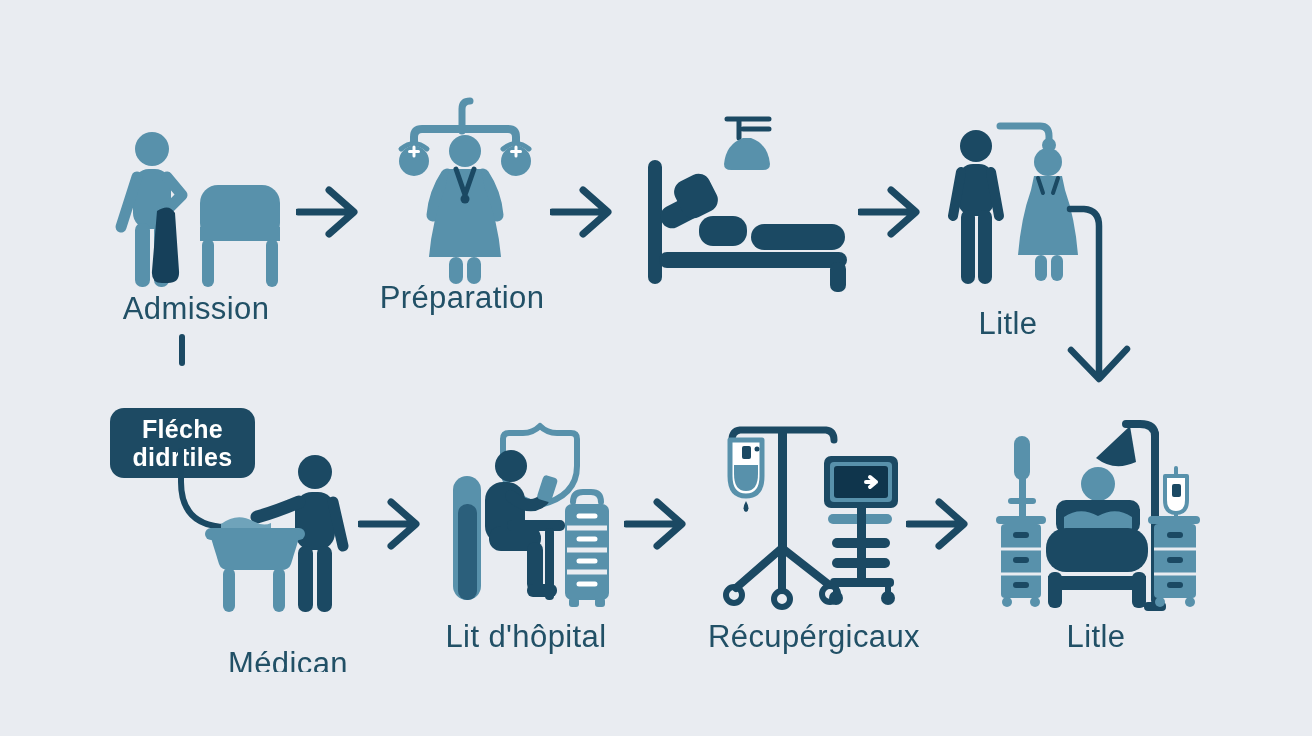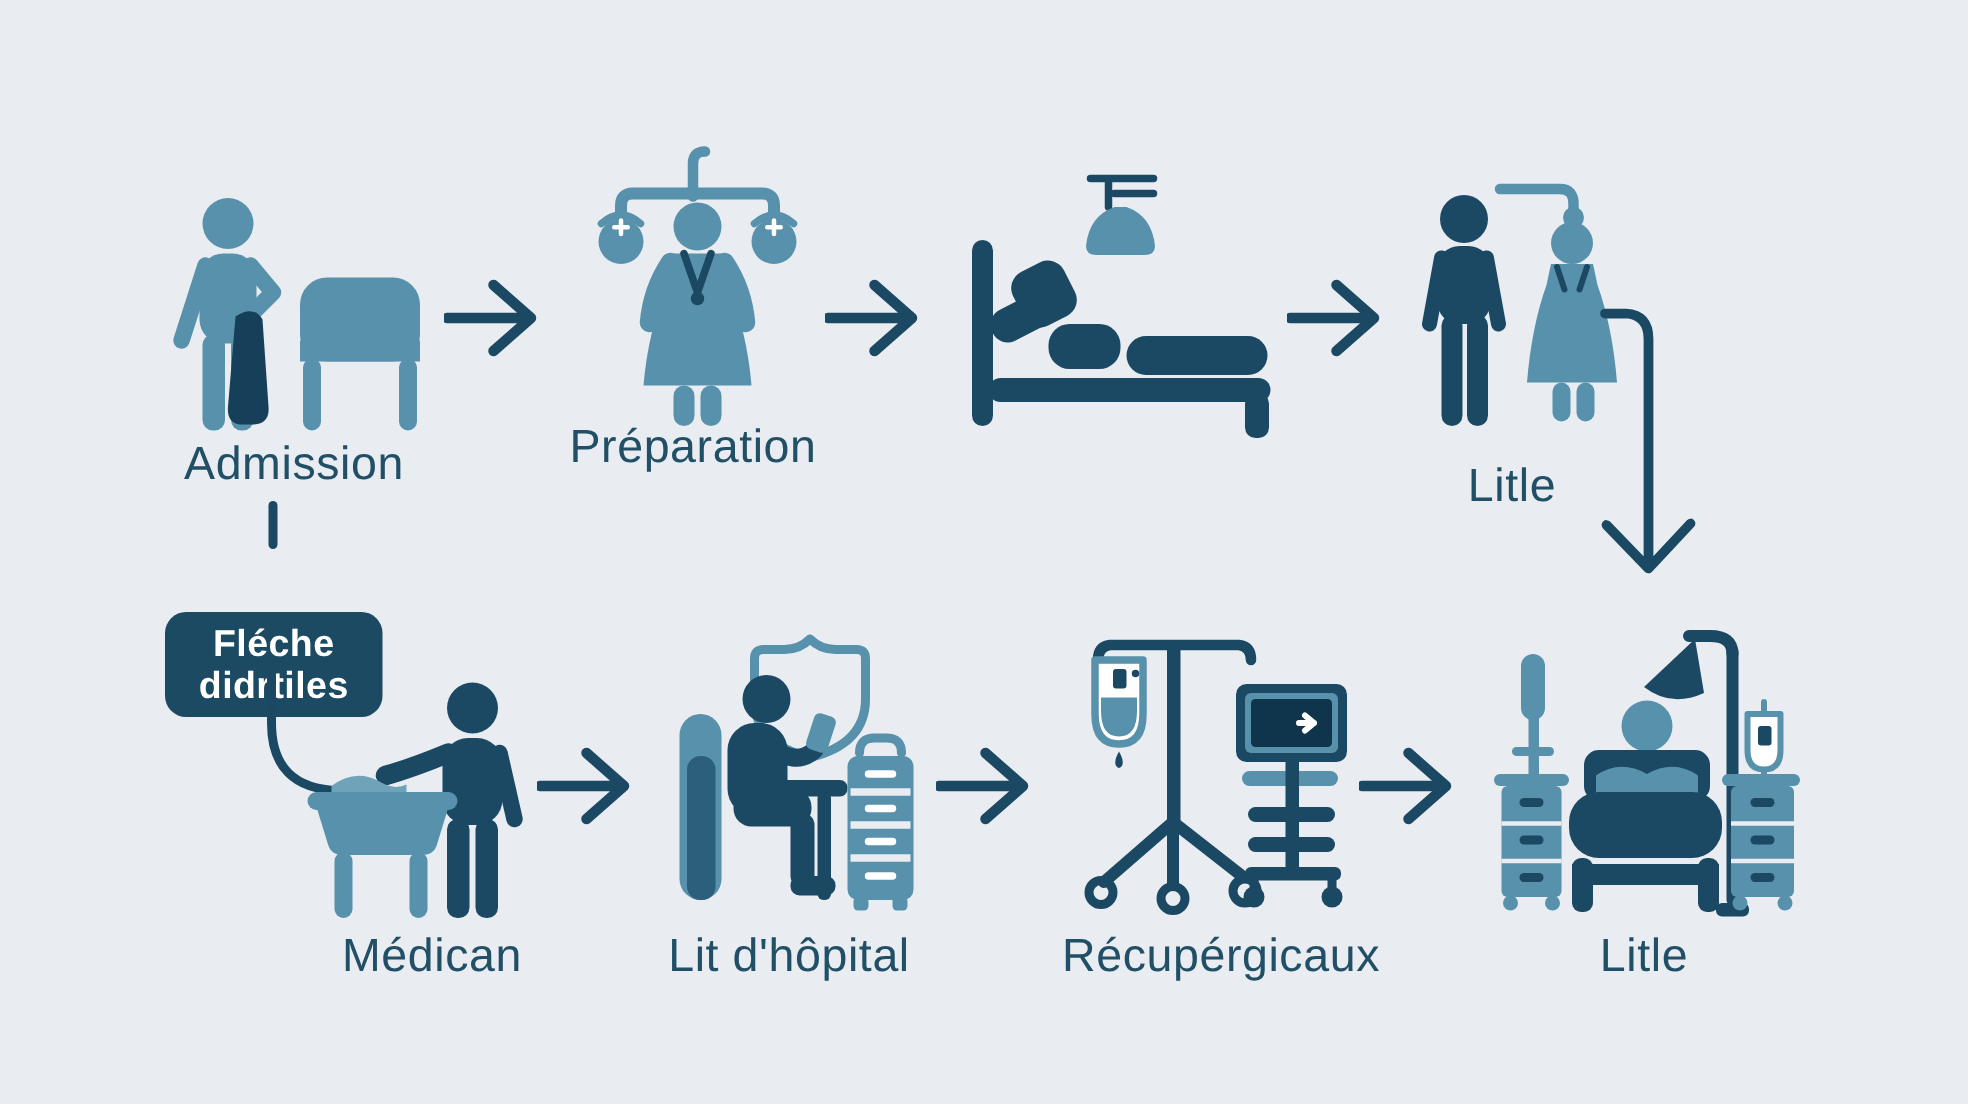--- a/index.html
+++ b/index.html
@@ -212,21 +212,21 @@
     <rect x="179" y="139" width="16" height="6" rx="3" fill="var(--navy)"></rect>
     <rect x="179" y="164" width="16" height="6" rx="3" fill="var(--navy)"></rect>
     <circle cx="172" cy="184" r="5" fill="var(--teal)"></circle>
     <circle cx="202" cy="184" r="5" fill="var(--teal)"></circle>
     <path d="M188,58 V50" stroke="var(--teal)" stroke-width="4" stroke-linecap="round"></path>
     <path d="M177,58 H199 V82 Q199,95 188,95 Q177,95 177,82 Z" fill="#ffffff" stroke="var(--teal)" stroke-width="4" stroke-linejoin="round"></path>
     <rect x="184" y="66" width="9" height="13" rx="2" fill="var(--navy)"></rect>
     <path d="M188,95 V98" stroke="var(--teal)" stroke-width="4"></path>
   </svg>
 
-  <div class="step-label" style="left:288px;top:619px">Médican</div>
+  <div class="step-label" style="left:288px;top:646px">Médican</div>
   <div class="step-label" style="left:814px;top:619px">Récupérgicaux</div>
   <div class="step-label" style="left:526px;top:619px">Lit d'hôpital</div>
   <div class="step-label" style="left:1096px;top:619px">Litle</div>
 
   <svg class="abs" style="left:358px;top:496px" width="68" height="56" viewBox="0 0 68 56">
     <path class="stroke-arrow" d="M2,28 H50 M33,6 L58,28 L33,50"></path>
   </svg>
   <svg class="abs" style="left:624px;top:496px" width="68" height="56" viewBox="0 0 68 56">
     <path class="stroke-arrow" d="M2,28 H50 M33,6 L58,28 L33,50"></path>
   </svg>

